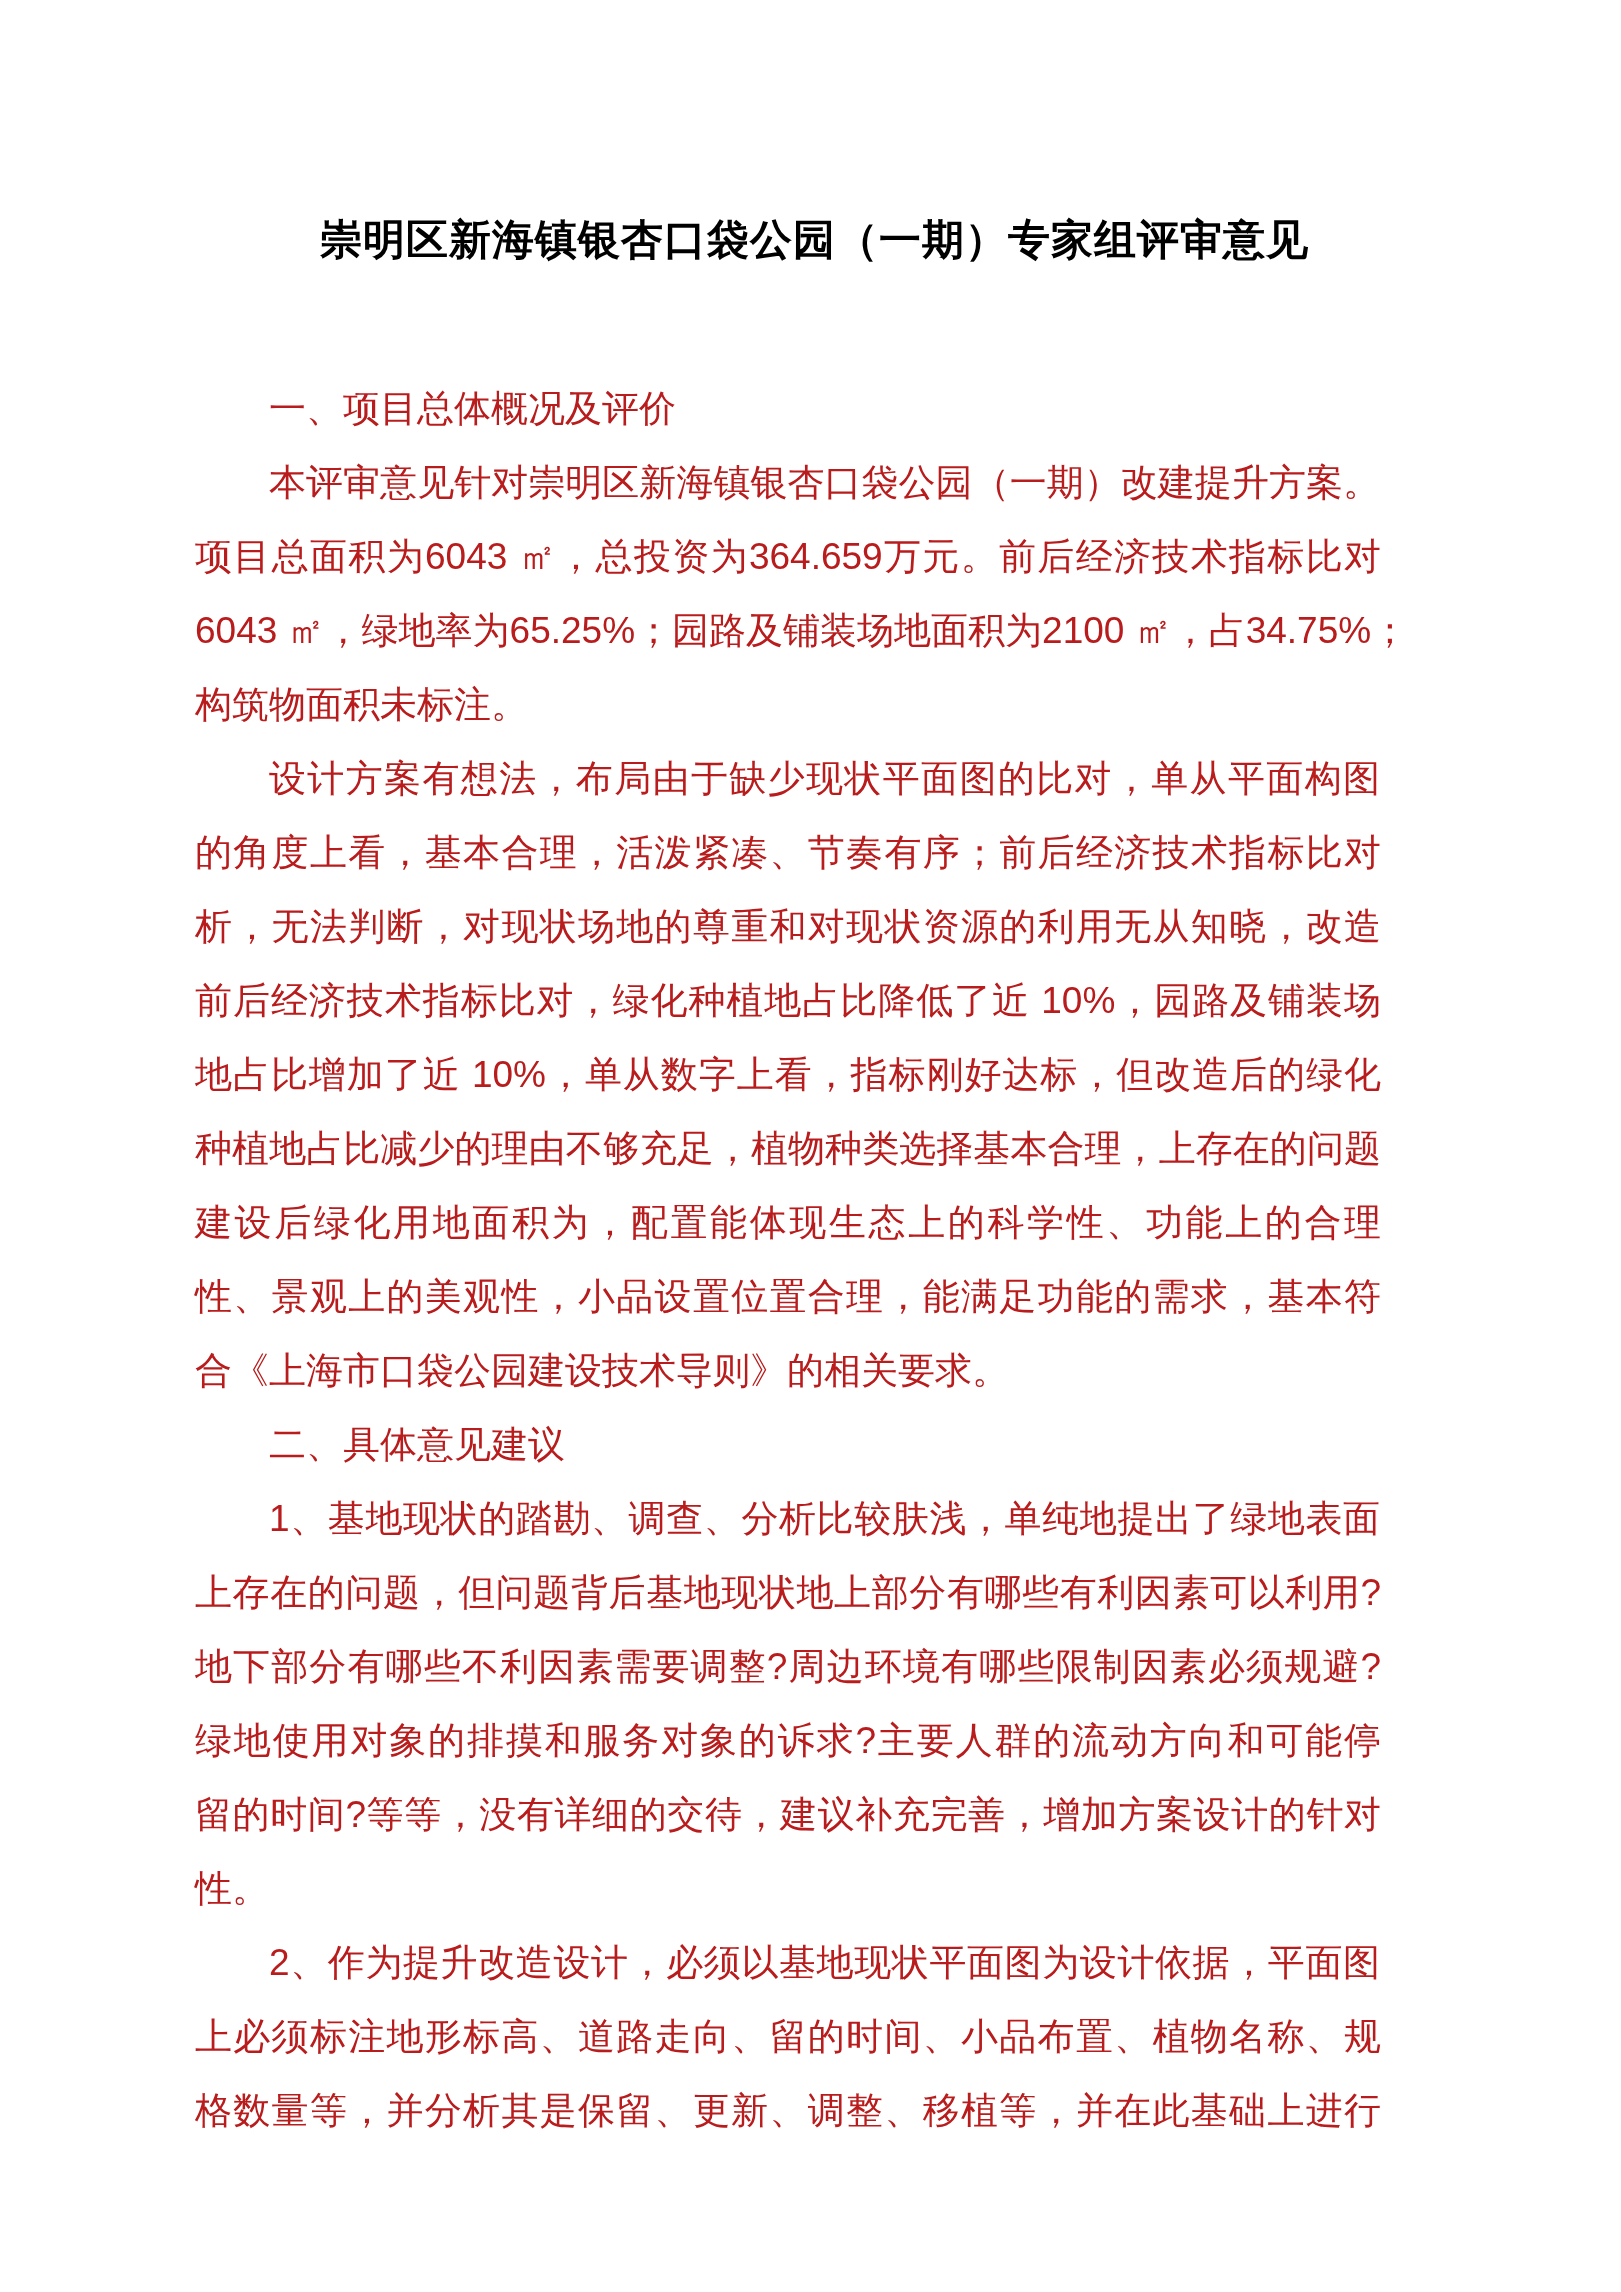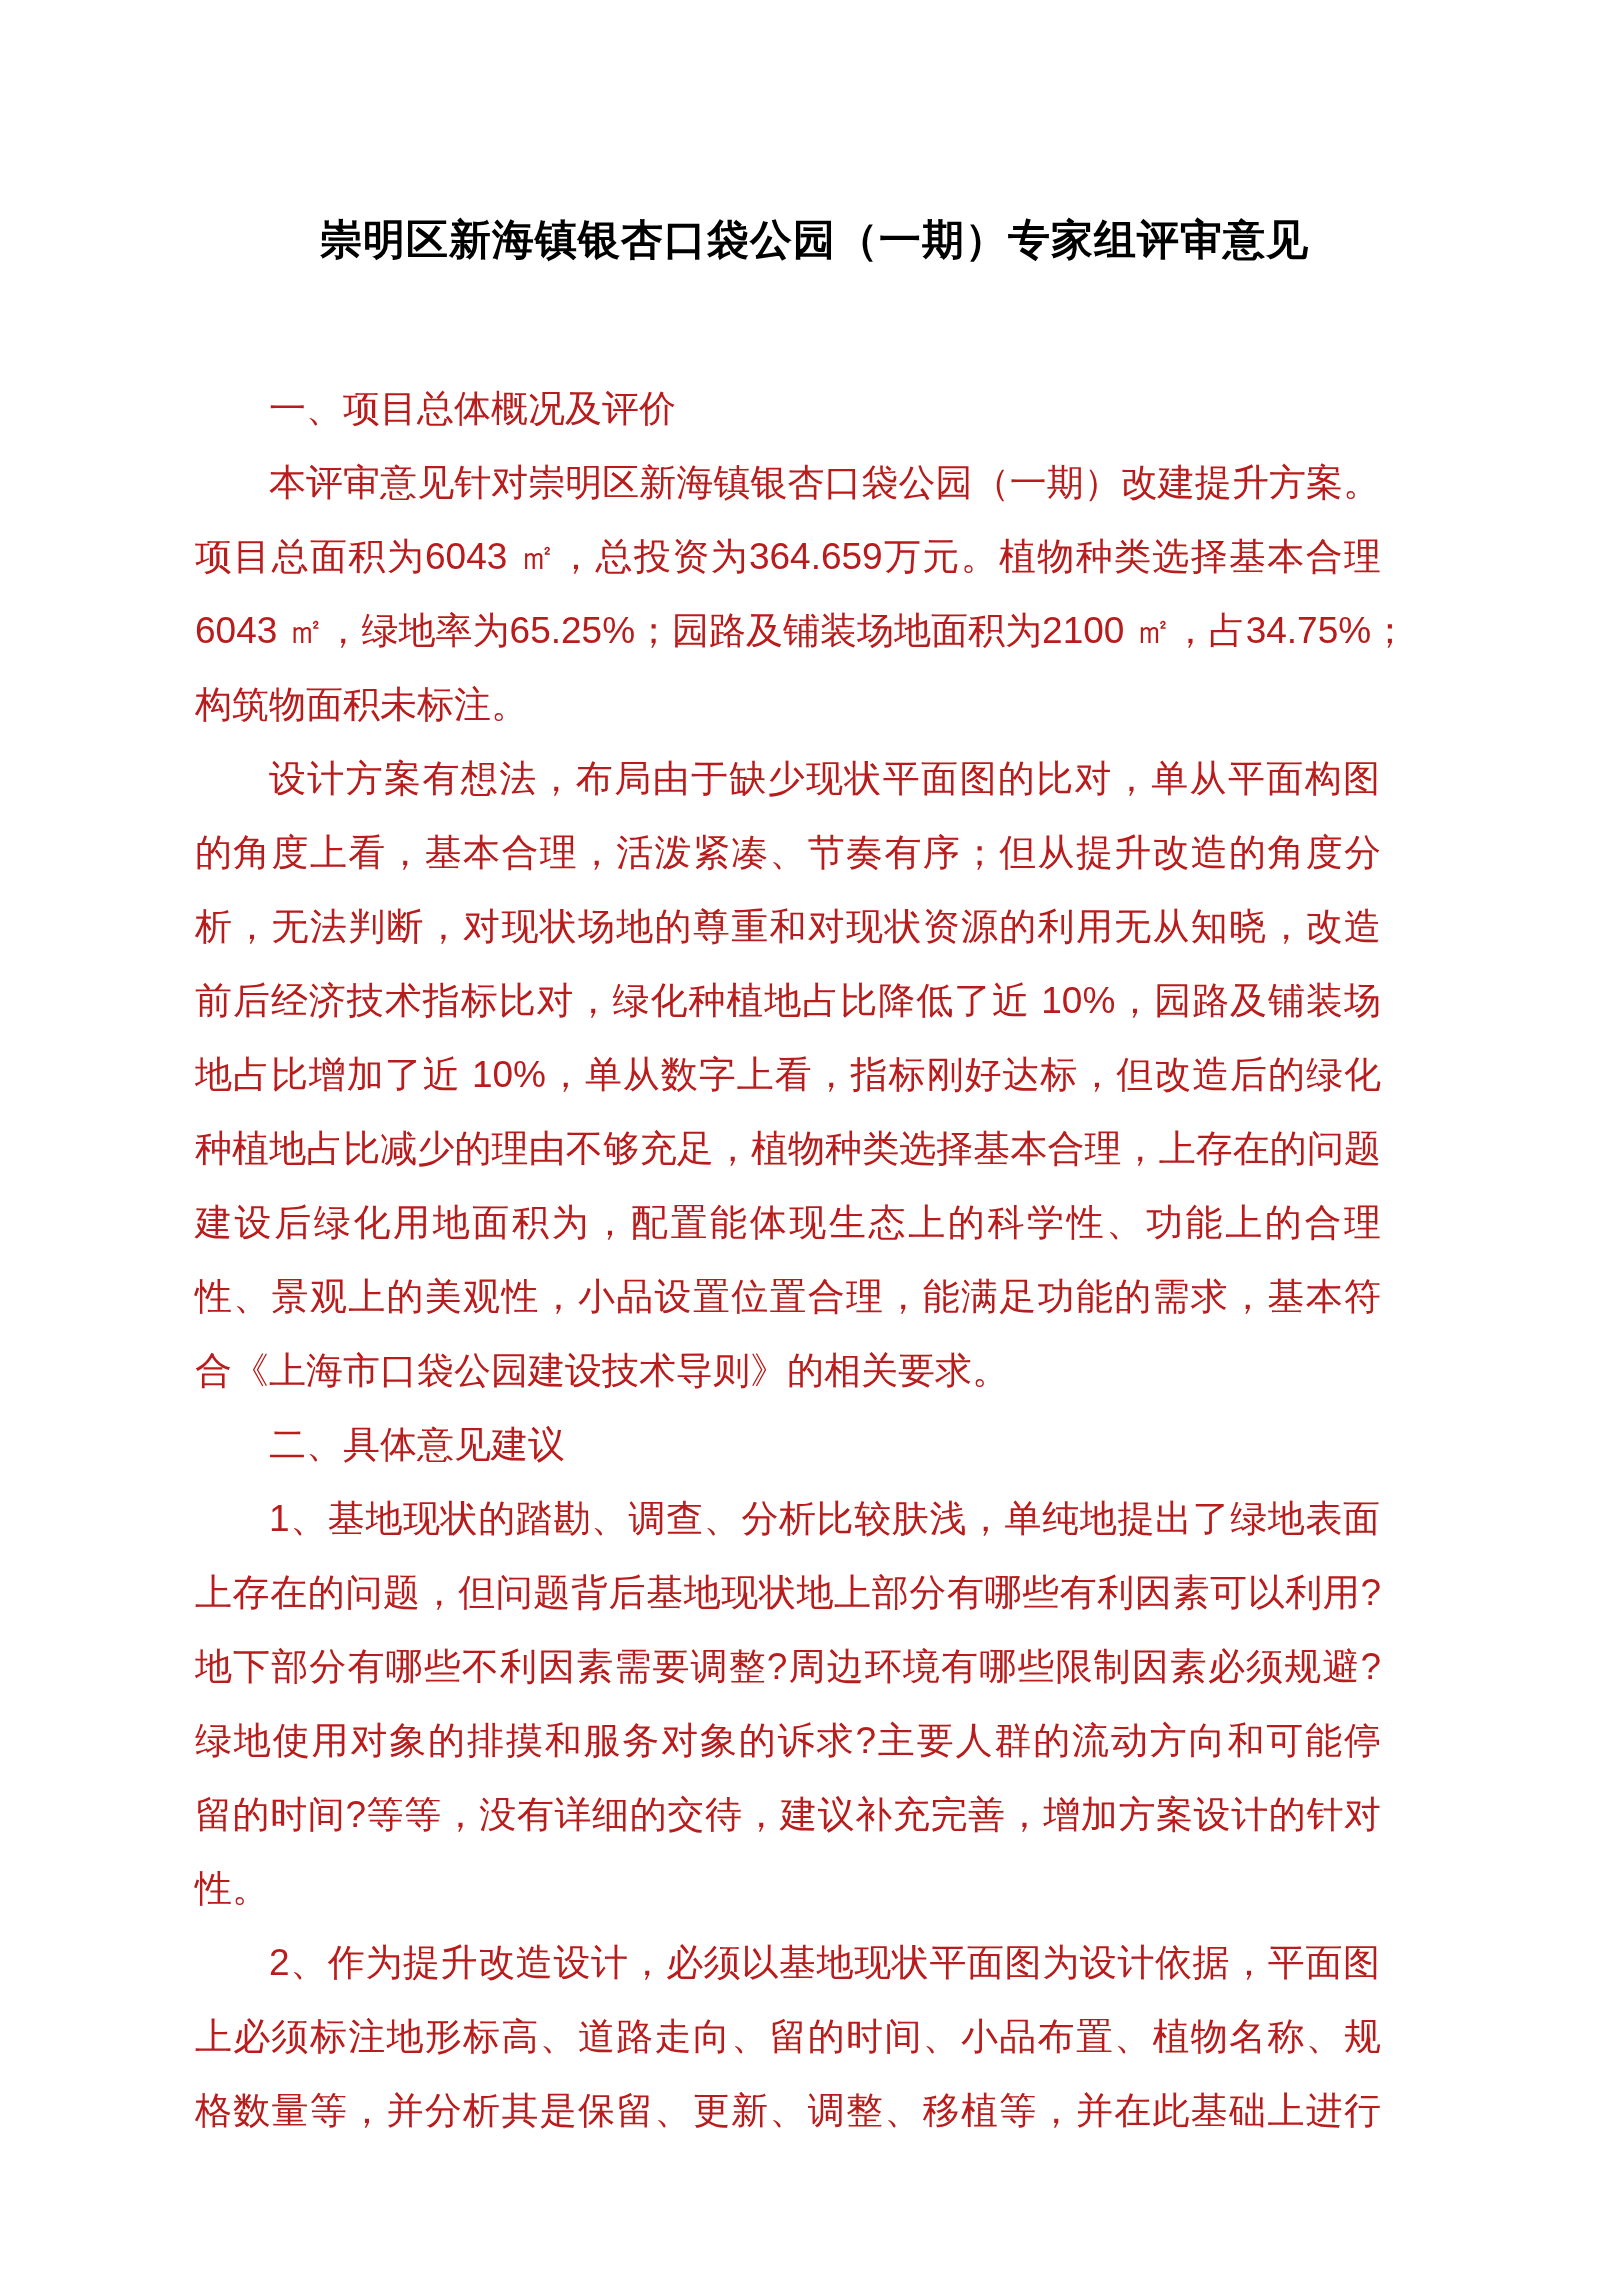--- a/index.html
+++ b/index.html
@@ -20,25 +20,25 @@
   .line.last { text-align-last: left; }
 </style>
 </head>
 <body>
 
 <div class="page">
   <div class="title">崇明区新海镇银杏口袋公园（一期）专家组评审意见</div>
   <div class="body-text" id="body-text">
     <div class="line indent last" style="top:0px">一、项目总体概况及评价</div>
     <div class="line indent" style="top:74px">本评审意见针对崇明区新海镇银杏口袋公园（一期）改建提升方案。</div>
-    <div class="line" style="top:148px">项目总面积为6043 ㎡，总投资为364.659万元。植物种类选择基本合理</div>
+    <div class="line" style="top:148px">项目总面积为6043 ㎡，总投资为364.659万元。前后经济技术指标比对</div>
     <div class="line" style="top:222px">6043 ㎡，绿地率为65.25%；园路及铺装场地面积为2100 ㎡，占34.75%；</div>
     <div class="line last" style="top:296px">构筑物面积未标注。</div>
     <div class="line indent" style="top:370px">设计方案有想法，布局由于缺少现状平面图的比对，单从平面构图</div>
-    <div class="line" style="top:444px">的角度上看，基本合理，活泼紧凑、节奏有序；但从提升改造的角度分</div>
+    <div class="line" style="top:444px">的角度上看，基本合理，活泼紧凑、节奏有序；前后经济技术指标比对</div>
     <div class="line" style="top:518px">析，无法判断，对现状场地的尊重和对现状资源的利用无从知晓，改造</div>
     <div class="line" style="top:592px">前后经济技术指标比对，绿化种植地占比降低了近 10%，园路及铺装场</div>
     <div class="line" style="top:666px">地占比增加了近 10%，单从数字上看，指标刚好达标，但改造后的绿化</div>
     <div class="line" style="top:740px">种植地占比减少的理由不够充足，植物种类选择基本合理，上存在的问题</div>
     <div class="line" style="top:814px">建设后绿化用地面积为，配置能体现生态上的科学性、功能上的合理</div>
     <div class="line" style="top:888px">性、景观上的美观性，小品设置位置合理，能满足功能的需求，基本符</div>
     <div class="line last" style="top:962px">合《上海市口袋公园建设技术导则》的相关要求。</div>
     <div class="line indent last" style="top:1036px">二、具体意见建议</div>
     <div class="line indent" style="top:1110px">1、基地现状的踏勘、调查、分析比较肤浅，单纯地提出了绿地表面</div>
     <div class="line" style="top:1184px">上存在的问题，但问题背后基地现状地上部分有哪些有利因素可以利用?</div>

